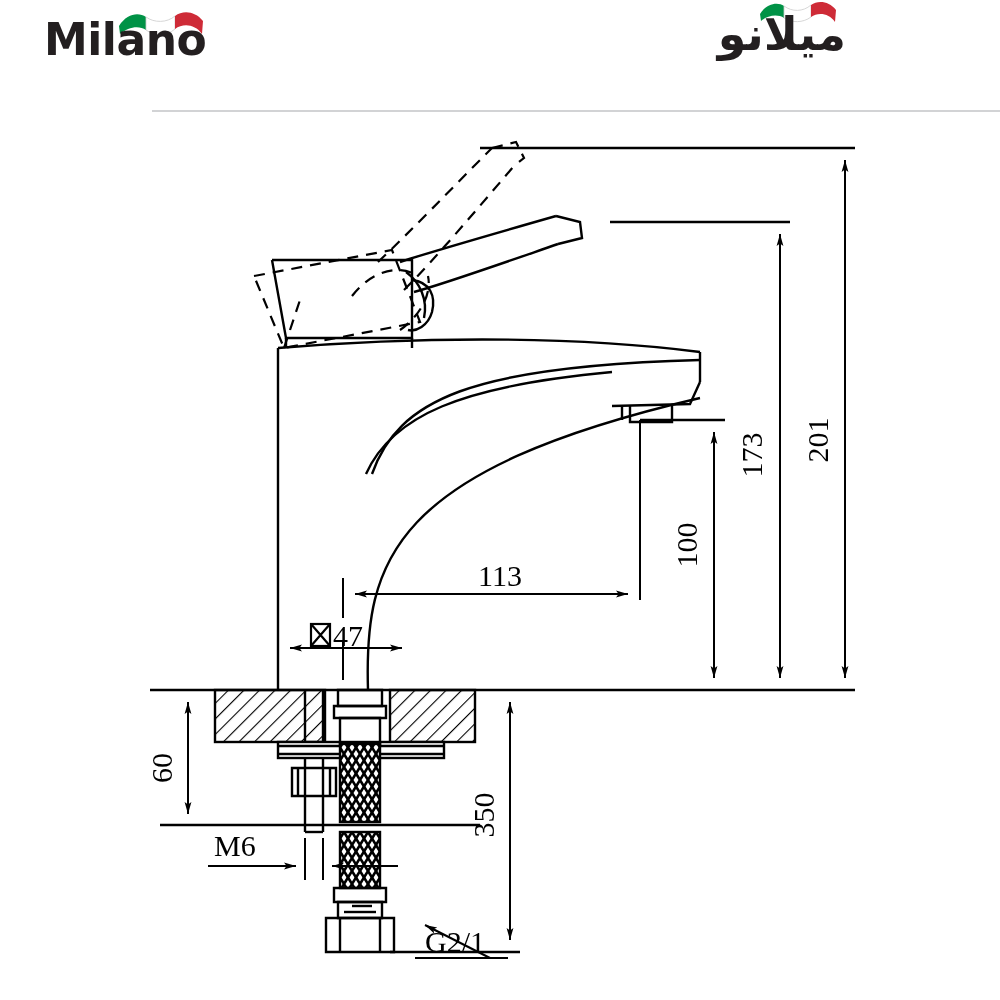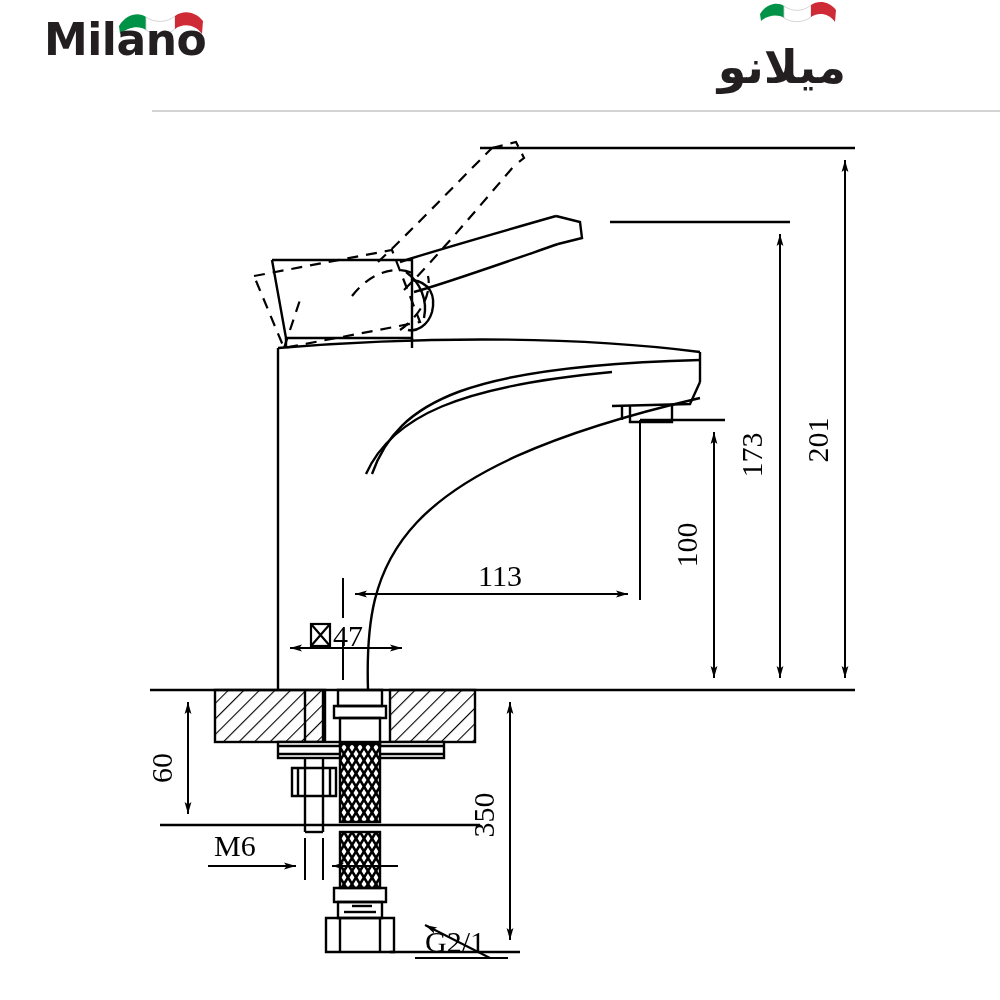--- a/index.html
+++ b/index.html
@@ -68,21 +68,20 @@
     position: absolute;
     right: 0;
     top: 6px;
     width: 230px;
     text-align: right;
     font-family: "DejaVu Sans", sans-serif;
     font-weight: bold;
     font-size: 46px;
     color: #231f20;
     line-height: 1.15;
-    margin-top: 33px;
   }
   .brand-arabic .flag-swoosh-ar {
     position: absolute;
     right: 8px;
     top: -2px;
     width: 80px;
     height: 24px;
   }
 
   #header-rule {

